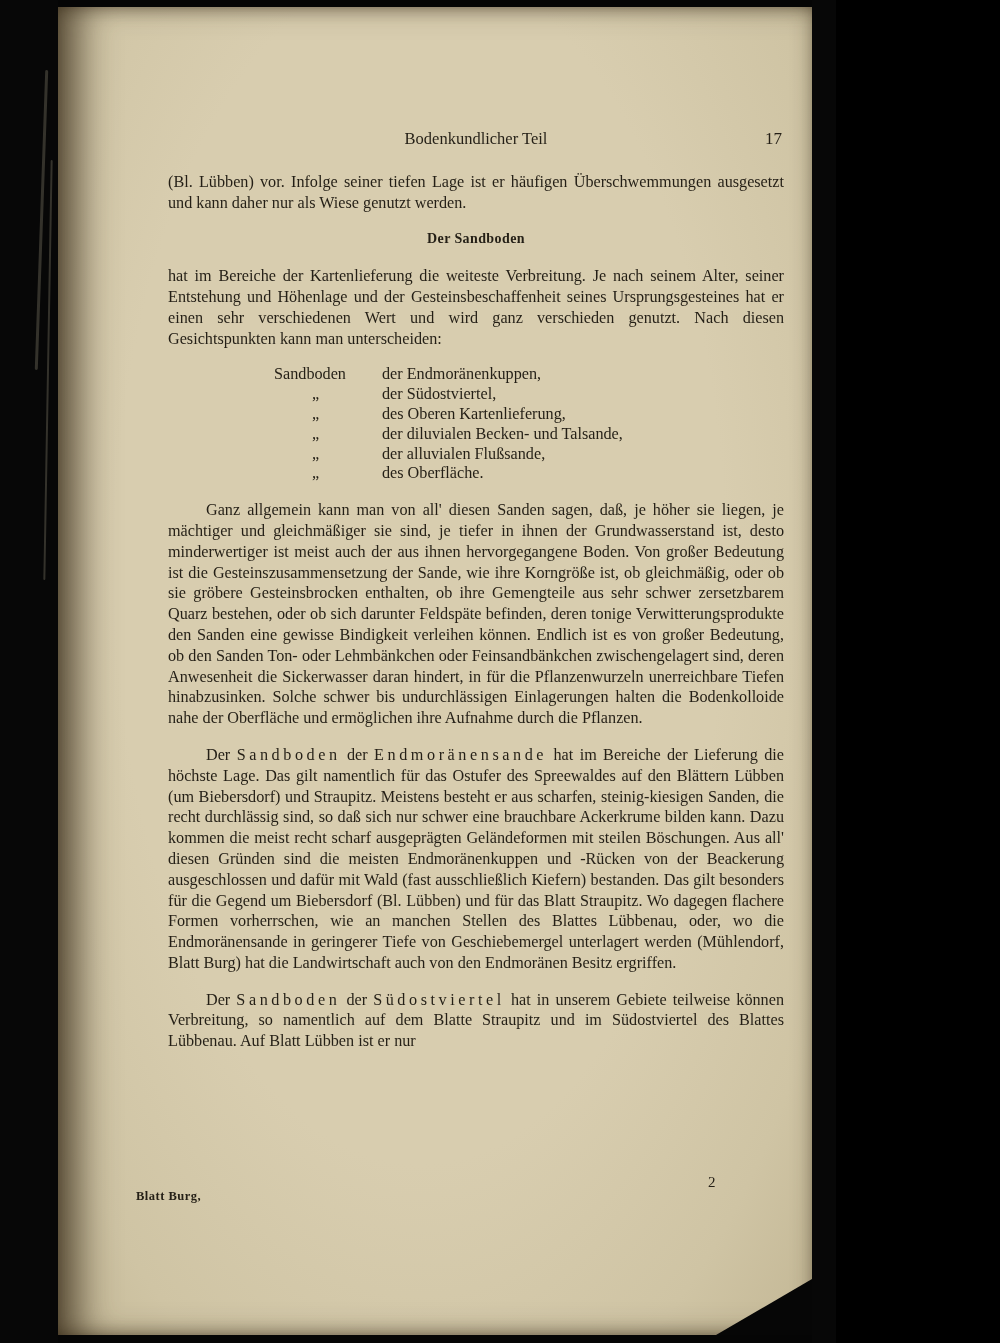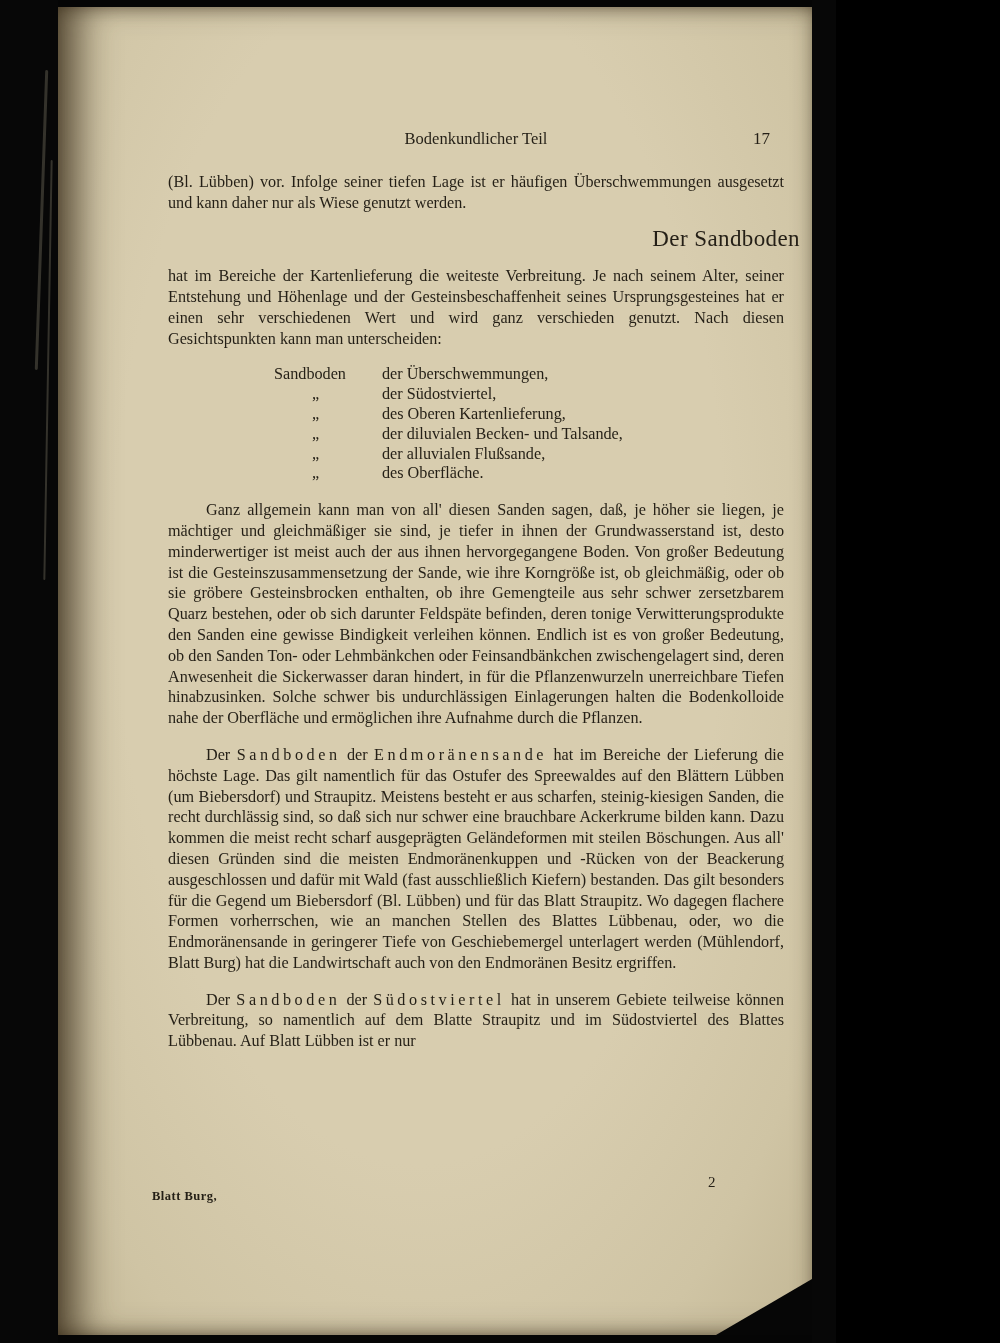--- a/index.html
+++ b/index.html
@@ -53,41 +53,41 @@
     line-height: 20.8px;
     text-align: justify;
   }
   .running-header {
     position: relative;
     text-align: center;
     font-size: 16.5px;
     margin-bottom: 22px;
   }
   .running-header .pagenum {
-    position: absolute; right: 30px; top: 0;
+    position: absolute; right: 18px; top: 0;
     font-size: 17px;
   }
   p { margin: 16px; }
   p.indent { text-indent: 38px; }
   h2.section-heading {
     margin: 13px 0 11px 0;
-    text-align: right;
-    font-size: 23px;
-    font-weight: normal;
+    text-align: center;
+    font-size: 14px;
+    font-weight: bold;
     letter-spacing: .4px;
   }
   .sperr { letter-spacing: .22em; }
 
   .sand-list { margin-left: 122px; line-height: 19.8px; text-align: left; }
   .list-row { display: flex; }
   .list-row .left { display: inline-block; width: 108px; flex: 0 0 108px; }
   .list-row.ditto .left { padding-left: 38px; box-sizing: border-box; }
 
   .footer-signature {
-    position: absolute; left: 94px; top: 1182px;
+    position: absolute; left: 78px; top: 1182px;
     font-size: 12.5px; font-weight: bold; letter-spacing: .5px;
   }
   .sheet-number {
     position: absolute; left: 650px; top: 1167px;
     font-size: 15px;
   }
 </style>
 </head>
 <body>
 
@@ -112,21 +112,21 @@
 
       <p class="noindent">(Bl. Lübben) vor. Infolge seiner tiefen Lage ist er häufigen Überschwemmungen ausgesetzt und kann daher nur als Wiese genutzt werden.</p>
 
       <h2 class="section-heading">Der Sandboden</h2>
 
       <p class="noindent">hat im Bereiche der Kartenlieferung die weiteste Verbreitung. Je nach seinem Alter, seiner Entstehung und Höhenlage und der Gesteinsbeschaffenheit seines Ursprungsgesteines hat er einen sehr verschiedenen Wert und wird ganz verschieden genutzt. Nach diesen Gesichtspunkten kann man unterscheiden:</p>
 
       <div class="sand-list">
         <div class="list-row">
           <span class="left">Sandboden</span>
-          <span class="right">der Überschwemmungen,</span>
+          <span class="right">der Endmoränenkuppen,</span>
         </div>
         <div class="list-row ditto">
           <span class="left">„</span>
           <span class="right">der Südostviertel,</span>
         </div>
         <div class="list-row ditto">
           <span class="left">„</span>
           <span class="right">des Oberen Kartenlieferung,</span>
         </div>
         <div class="list-row ditto">

